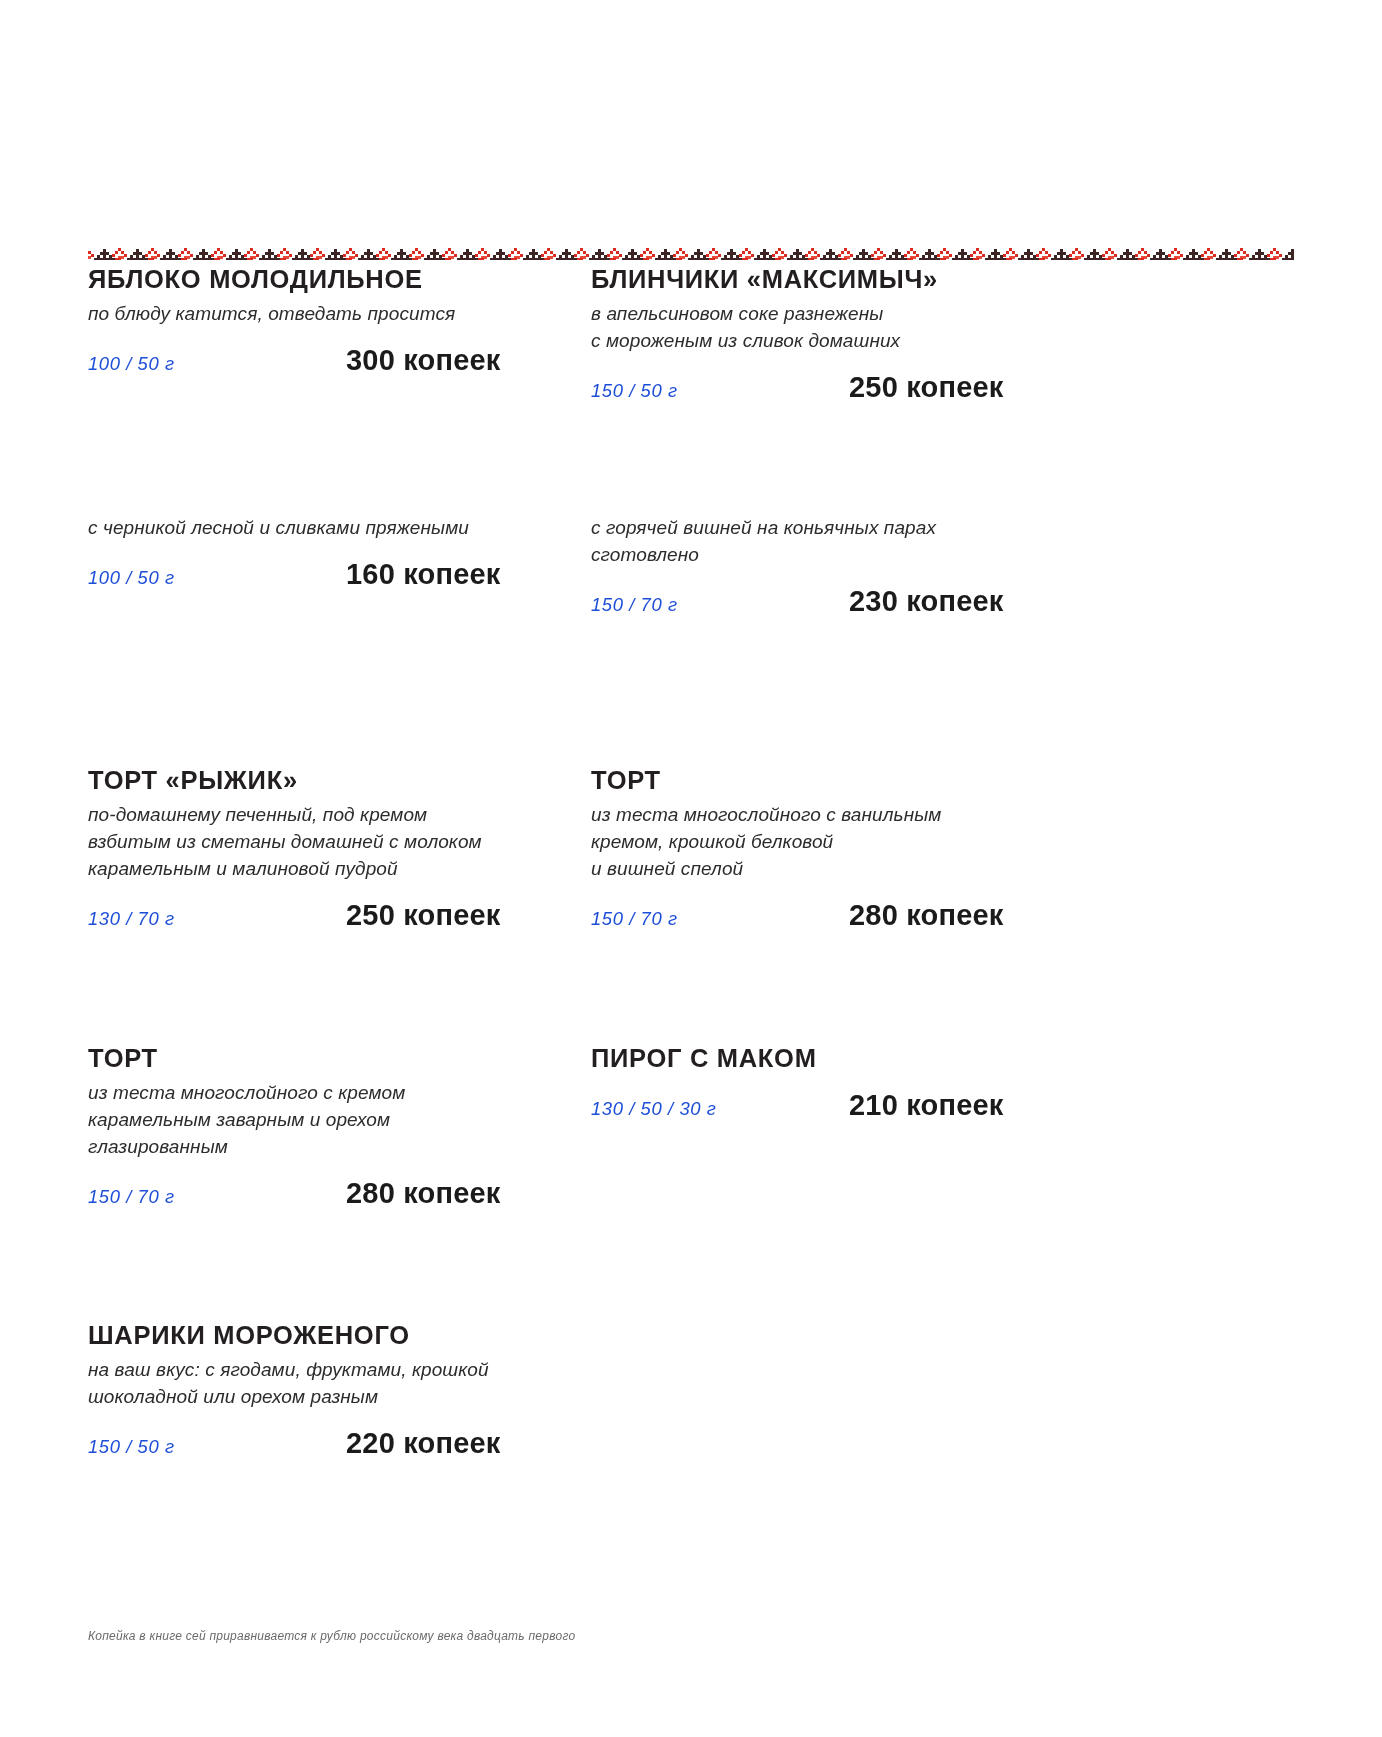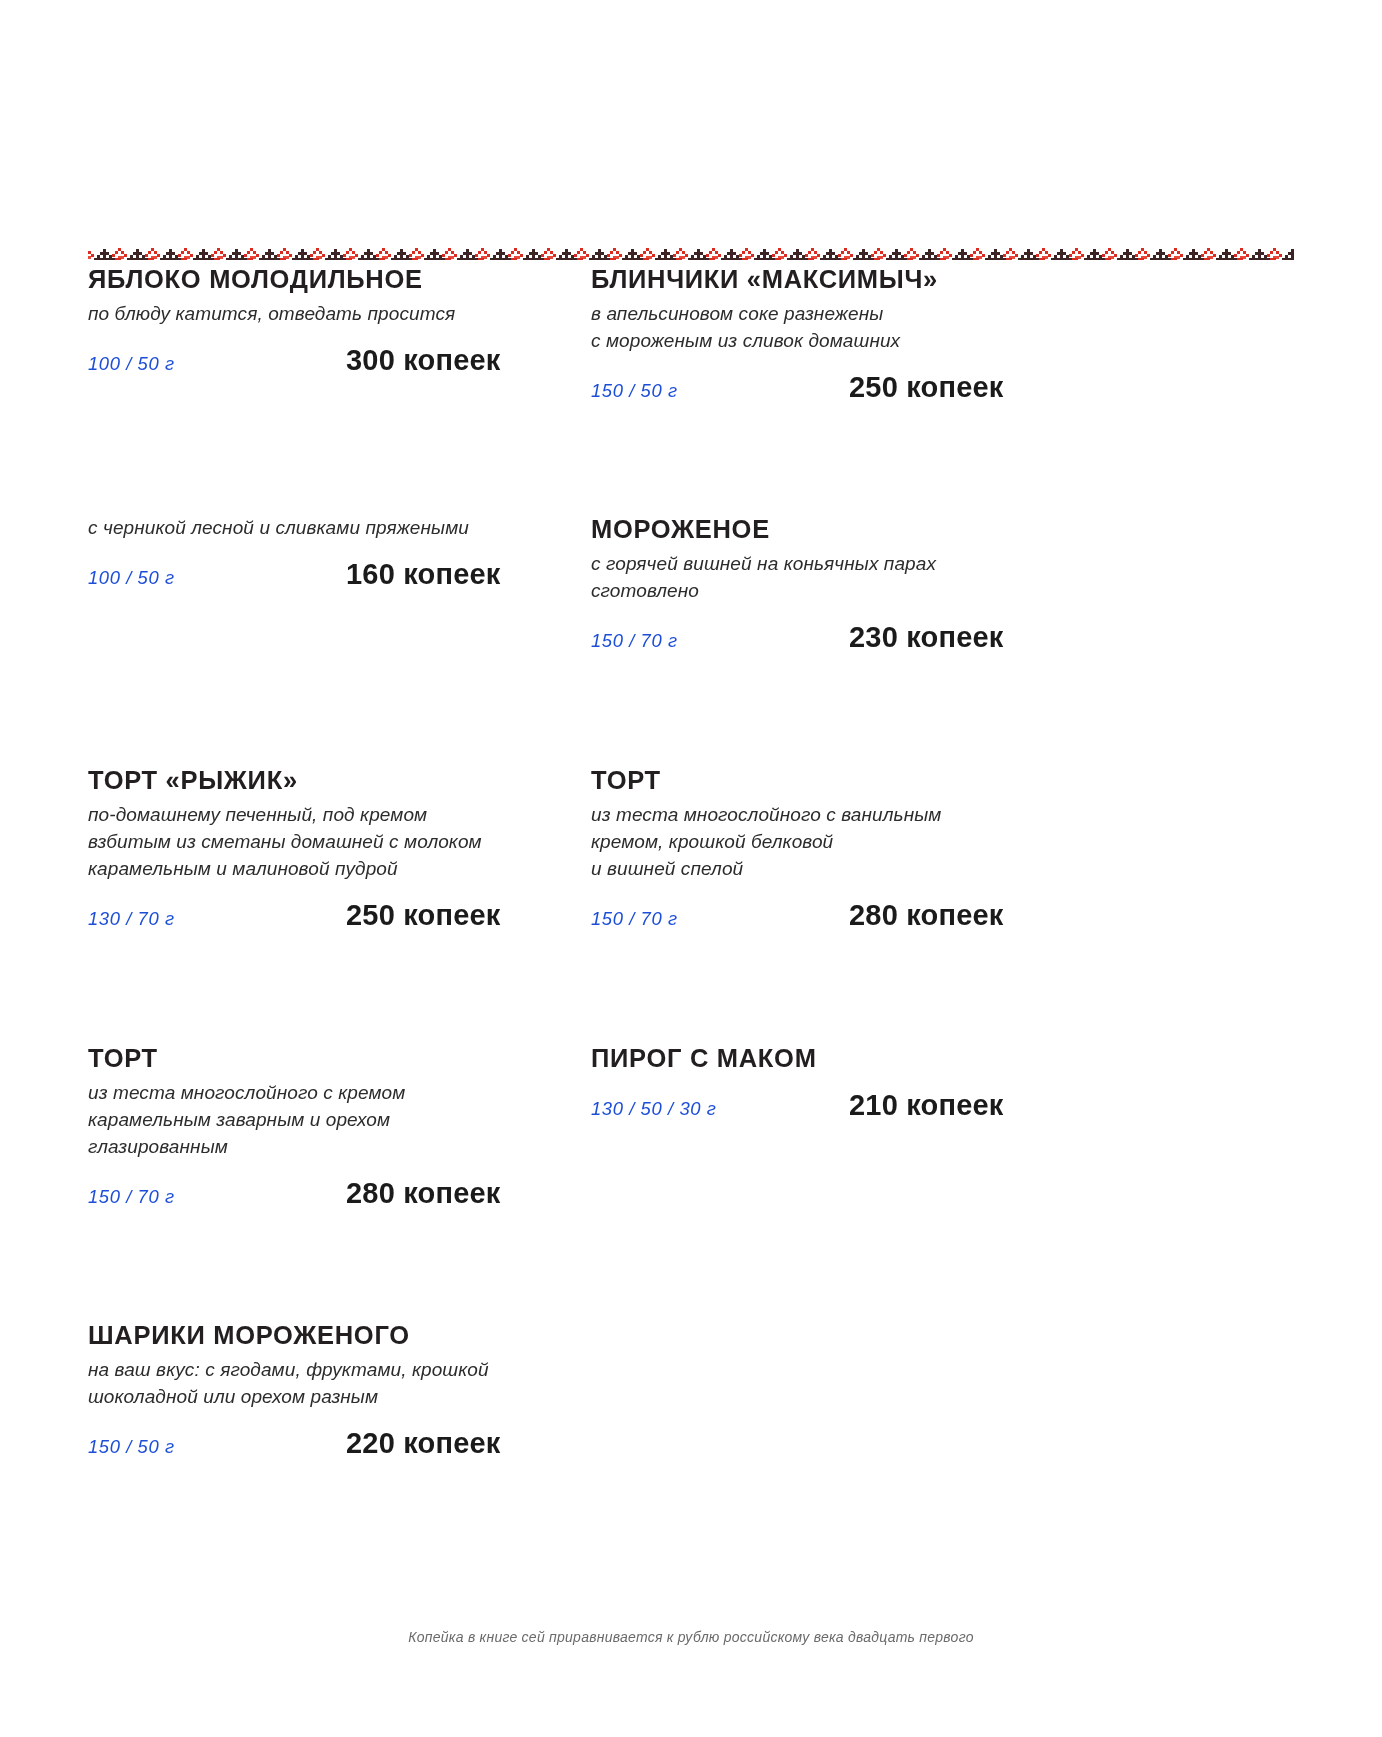--- a/index.html
+++ b/index.html
@@ -110,25 +110,25 @@
   .pos-r5 { top: 1063px; }
 
   .colL { left: 0px; }
   .colR { left: 503px; }
 
   .footer-note {
     position: absolute;
     left: 0;
     top: 1371px;
     width: 1206px;
-    text-align: center;
+    text-align: left;
     font-family: "Liberation Sans", sans-serif;
     font-style: italic;
     font-weight: 400;
-    font-size: 14px;
+    font-size: 12px;
     letter-spacing: 0.25px;
     color: #6a6a6a;
   }
 </style>
 </head>
 <body>
 
 <div class="page">
 
   <div class="ornament-wrap">
@@ -221,21 +221,20 @@
 
     <div class="item pos-r2 colL">
       <div class="item-desc">с черникой лесной и сливками пряжеными</div>
       <div class="item-foot">
         <div class="item-weight">100 / 50 г</div>
         <div class="item-price">160 копеек</div>
       </div>
     </div>
 
     <div class="item pos-r2 colR">
-      <div class="item-title">МОРОЖЕНОЕ</div>
       <div class="item-desc">с горячей вишней на коньячных парах
 сготовлено</div>
       <div class="item-foot">
         <div class="item-weight">150 / 70 г</div>
         <div class="item-price">230 копеек</div>
       </div>
     </div>
 
     <div class="item pos-r3 colL">
       <div class="item-title">ТОРТ «РЫЖИК»</div>

